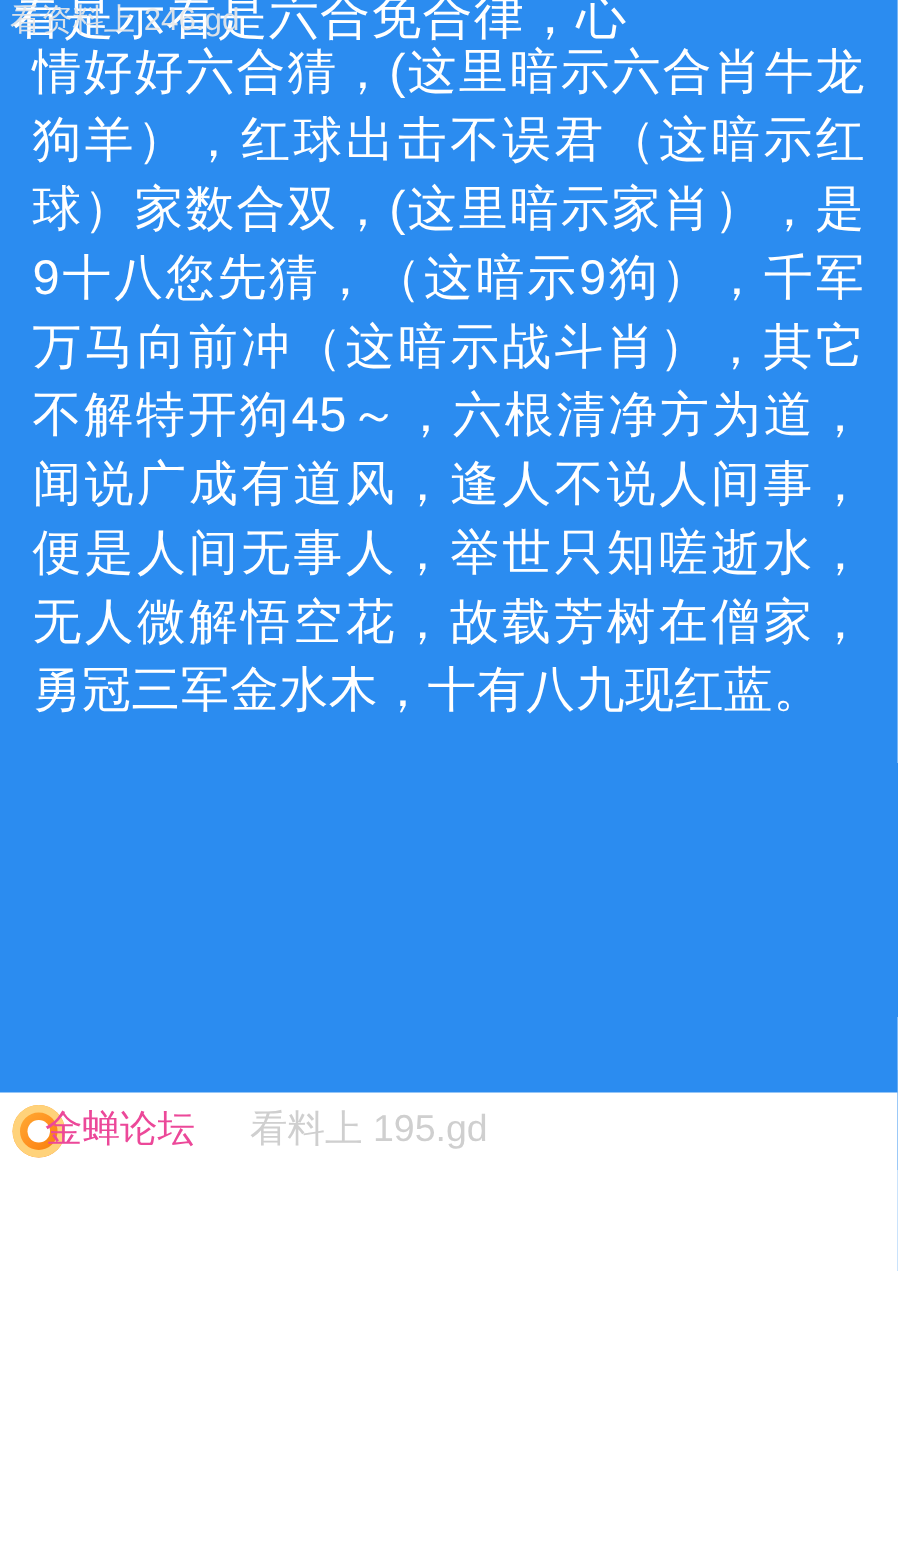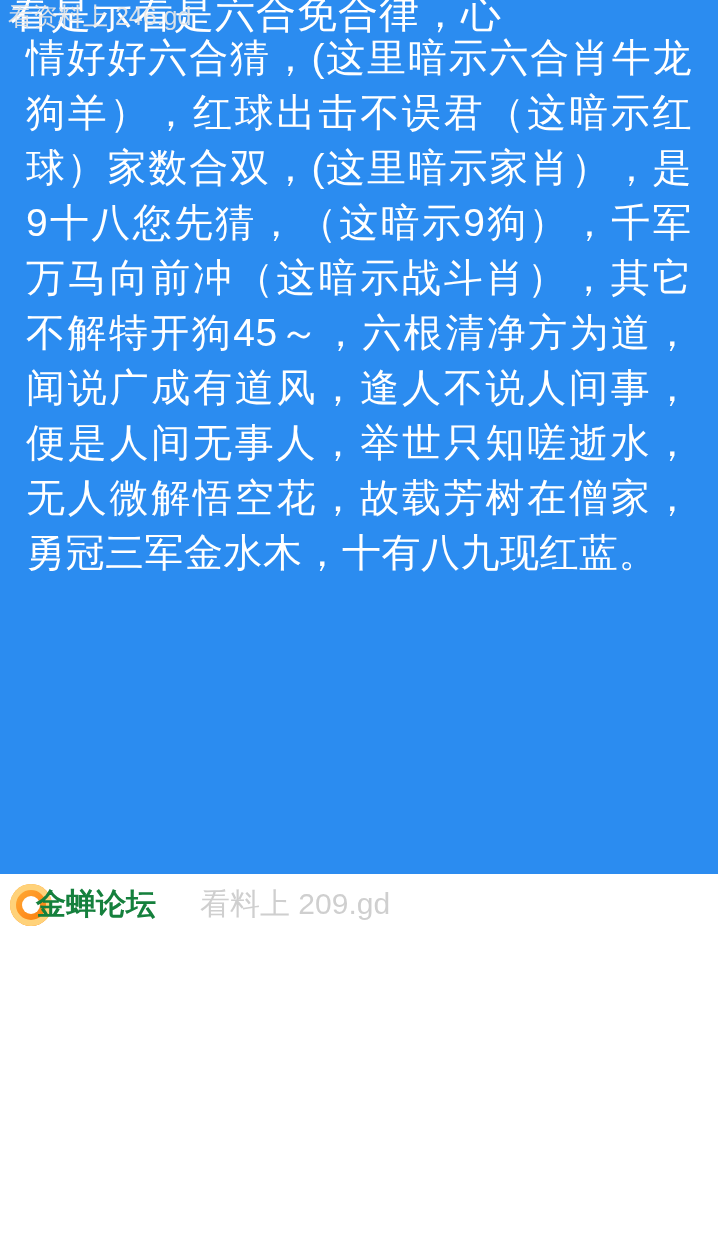--- a/index.html
+++ b/index.html
@@ -104,22 +104,22 @@
     height: 18px;
     border-radius: 50%;
     background: #ffffff;
   }
   .logo-text {
     position: absolute;
     left: 36px;
     top: 10px;
     font-size: 30px;
     line-height: 40px;
-    color: #15803d;
-    font-weight: bold;
+    color: #ec4899;
+    font-weight: normal;
     white-space: nowrap;
   }
   .footer-mid {
     position: absolute;
     left: 200px;
     top: 8px;
     font-size: 30px;
     line-height: 44px;
     color: #cfcfcf;
     white-space: nowrap;
@@ -158,17 +158,17 @@
   </div>
 
   <div class="cut-ribbon"></div>
 
   <div class="footer">
     <div class="footer-inner">
       <div class="logo">
         <div class="ring"></div>
       </div>
       <div class="logo-text">金蝉论坛</div>
-      <div class="footer-mid">看料上 209.gd</div>
+      <div class="footer-mid">看料上 195.gd</div>
     </div>
   </div>
 
 </div>
 
 </body></html>

